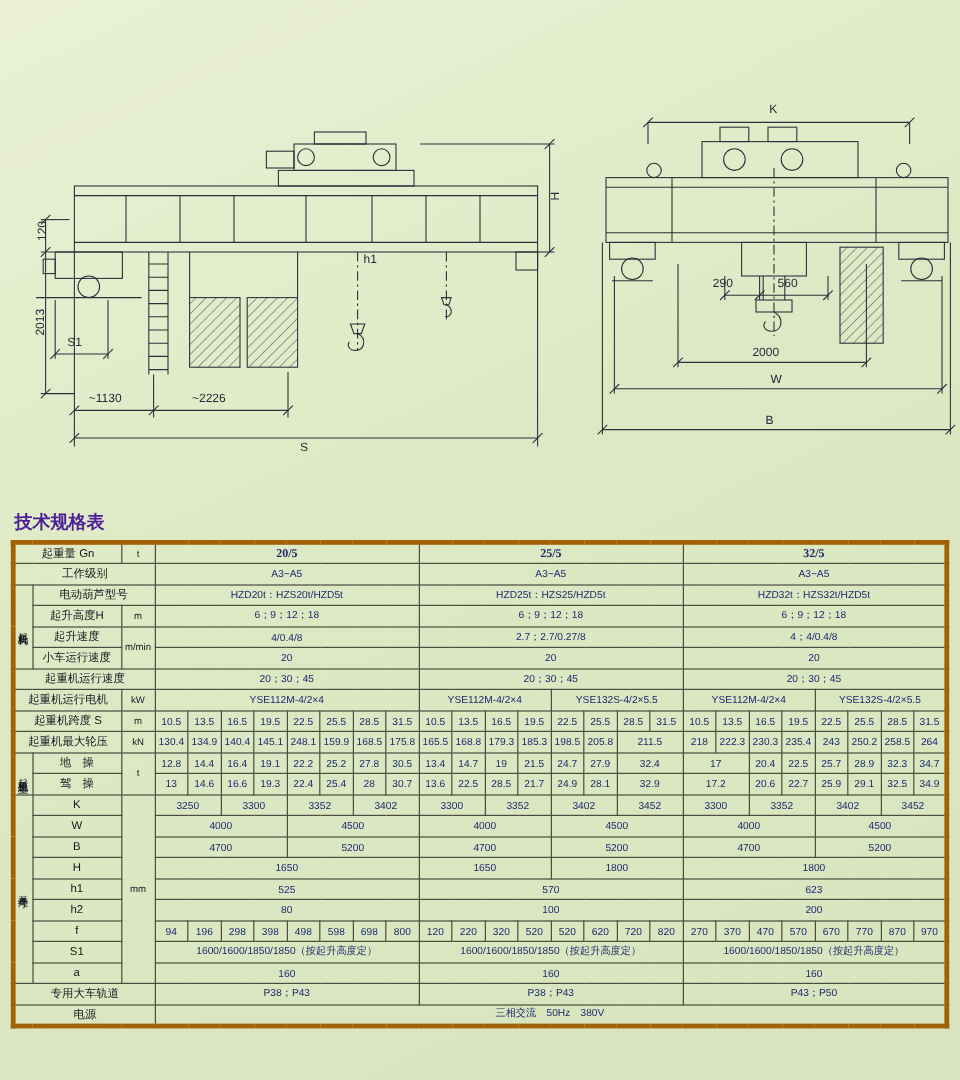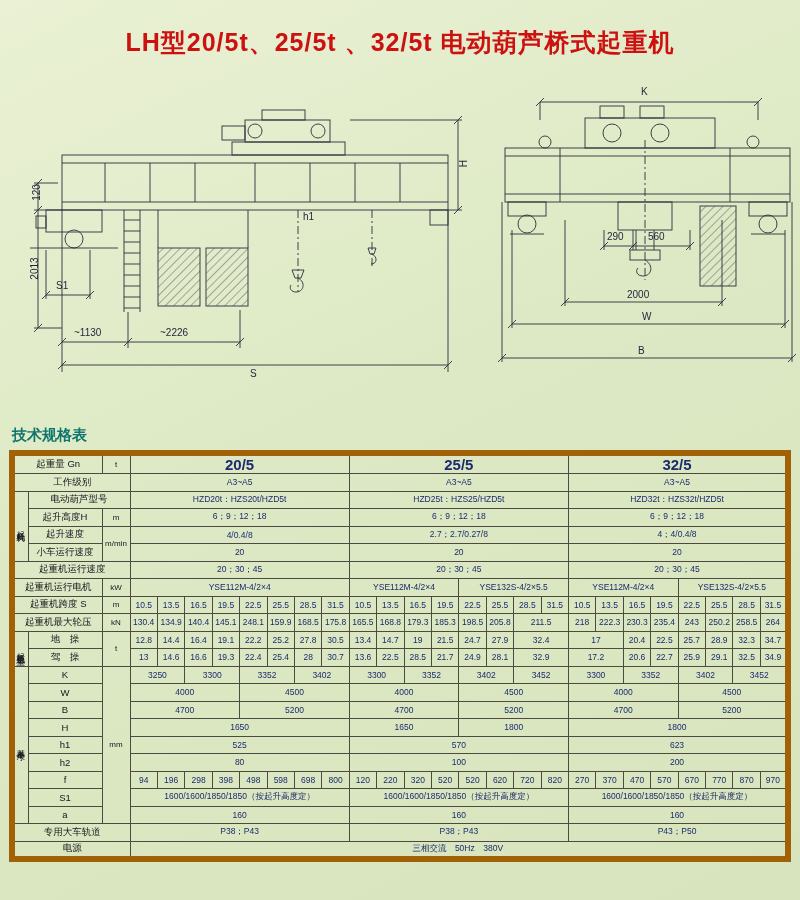--- a/index.html
+++ b/index.html
@@ -16,47 +16,46 @@
     text-align:center; color:#cd1111; font-size:25px; font-weight:bold; letter-spacing:1px;
   }
 
   .drawings { position:absolute; top:80px; left:0; width:800px; height:335px; }
   .drawings svg { position:absolute; left:0; top:0; }
   .dim {
     position:absolute; font-size:10px; color:#26263a; white-space:nowrap; line-height:11px;
   }
   .dim.rot { display:inline-block; width:34px; text-align:center; transform:rotate(-90deg); }
 
-  .section-title { position:absolute; top:426px; left:12px; font-size:15px; font-weight:bold; color:#0f766e; }
+  .section-title { position:absolute; top:426px; left:12px; font-size:15px; font-weight:bold; color:#4c1d95; }
 
   table.spec {
     position:absolute; top:450px; left:9px; width:782px;
     border-collapse:collapse; table-layout:fixed;
-    border:6px solid #a16207;
+    border:4px solid #a16207;
   }
   td {
     border:1px solid #4b4b40; height:17.5px; padding:0;
     text-align:center; vertical-align:middle;
     overflow:hidden; white-space:nowrap;
   }
   td.n { font-size:9.5px; color:#15151f; }
   td.u { font-size:8px;  color:#15151f; }
   td.v { font-size:8.5px; color:#1c2a6e; }
-  td.h { font-size:15px; font-weight:bold; color:#1c2a6e; }
+  td.h { font-size:10px; font-weight:bold; color:#1c2a6e;font-family:Liberation Serif, serif; }
   td.g {
     font-size:8.5px; color:#15151f;
     writing-mode:vertical-rl; text-orientation:upright; letter-spacing:1px;
   }
 </style>
 </head>
 <body>
 
 <div class="page">
 
-  <h1 class="title">LH型20/5t、25/5t 、32/5t 电动葫芦桥式起重机</h1>
 
   <div class="drawings">
     <svg width="800" height="335" viewBox="0 0 800 335">
       <defs>
         <pattern id="hatch" width="6" height="6" patternUnits="userSpaceOnUse" patternTransform="rotate(45)">
           <line x1="0" y1="0" x2="0" y2="6" stroke="#3a3a4c" stroke-width="0.8"></line>
         </pattern>
       </defs>
 
       <g fill="none" stroke="#2e2e3c" stroke-width="0.9">
@@ -186,21 +185,21 @@
     <span class="dim rot" style="left:19px;top:107px">120</span>
     <span class="dim rot" style="left:17px;top:183px">2013</span>
     <span class="dim" style="left:56px;top:200px">S1</span>
     <span class="dim" style="left:74px;top:247px">~1130</span>
     <span class="dim" style="left:160px;top:247px">~2226</span>
     <span class="dim" style="left:250px;top:288px">S</span>
     <span class="dim rot" style="left:446px;top:78px">H</span>
     <span class="dim" style="left:303px;top:131px">h1</span>
 
     <span class="dim" style="left:641px;top:6px">K</span>
-    <span class="dim" style="left:607px;top:151px">290</span>
+    <span class="dim" style="left:594px;top:151px">290</span>
     <span class="dim" style="left:648px;top:151px">560</span>
     <span class="dim" style="left:627px;top:209px">2000</span>
     <span class="dim" style="left:642px;top:231px">W</span>
     <span class="dim" style="left:638px;top:265px">B</span>
   </div>
 
   <div class="section-title">技术规格表</div>
 
   <table class="spec">
     <colgroup>

